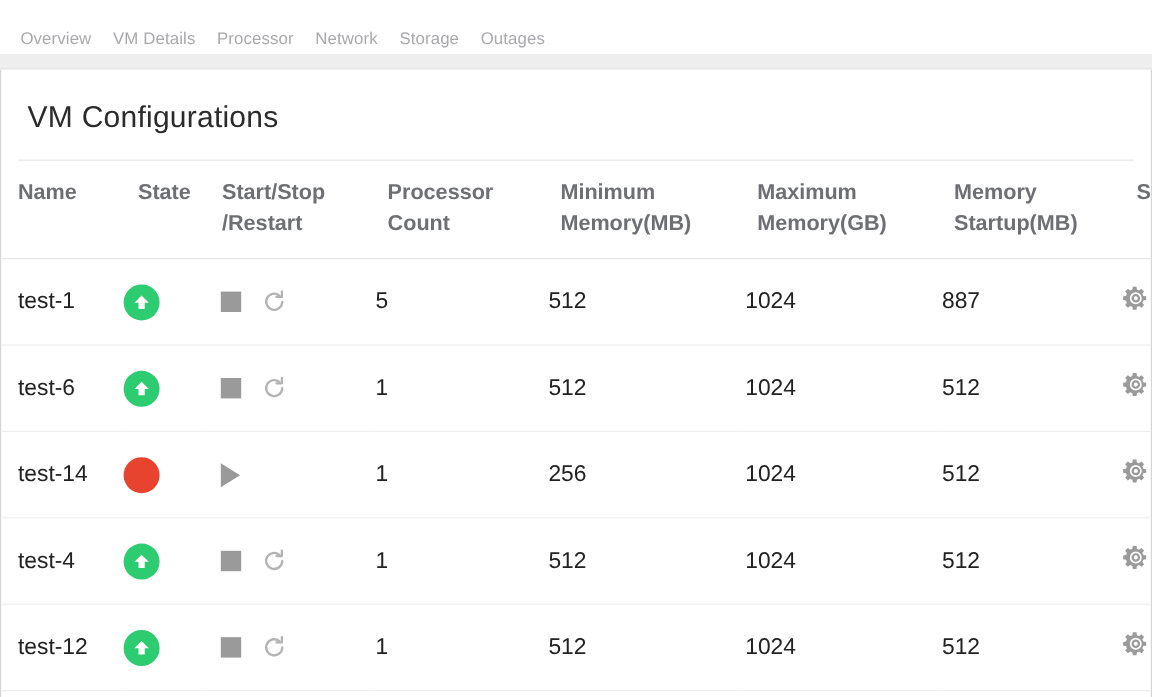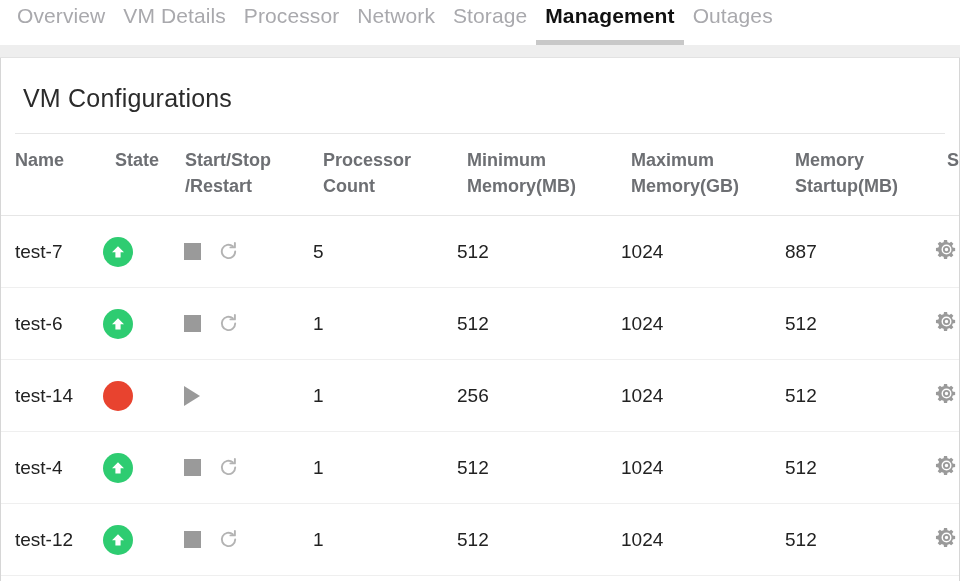--- a/index.html
+++ b/index.html
@@ -21,24 +21,24 @@
     position: relative;
     height: 45px;
     background: #ffffff;
     display: flex;
     align-items: flex-start;
     padding-left: 8px;
     box-sizing: border-box;
   }
   .tab {
     position: relative;
-    font-size: 21px;
+    font-size: 14px;
     line-height: 32px;
     color: #a9a9ad;
-    padding: 0 9px;
+    padding: 16px 9px;
     white-space: nowrap;
     cursor: pointer;
     letter-spacing: 0.1px;
   }
   .tab.active {
     color: #111111;
     font-weight: bold;
   }
   .tab.active .tab-underline {
     position: absolute;
@@ -188,24 +188,20 @@
   </div>
   <div class="tab">
     <span>Processor</span>
   </div>
   <div class="tab">
     <span>Network</span>
   </div>
   <div class="tab">
     <span>Storage</span>
   </div>
-  <div class="tab active">
-    <span>Management</span>
-    <span class="tab-underline"></span>
-  </div>
   <div class="tab">
     <span>Outages</span>
   </div>
 </div>
 
 <div class="tab-strip"></div>
 
 <div class="card">
 
   <div class="card-title">VM Configurations</div>
@@ -240,21 +236,21 @@
           <div>Memory</div>
           <div>Startup(MB)</div>
         </th>
         <th class="col-settings">
           <span>Settings</span>
         </th>
       </tr>
     </thead>
     <tbody id="table-body">
         <tr>
-          <td class="col-name"><span>test-7</span></td>
+          <td class="col-name"><span>test-1</span></td>
           <td class="col-state"><span class="state-icon running">
               <svg width="18" height="18" viewBox="0 0 18 18">
                 <path d="M9 3.2 L15 9.2 L11.6 9.2 L11.6 14.4 L6.4 14.4 L6.4 9.2 L3 9.2 Z" fill="#ffffff"></path>
               </svg>
             </span></td>
           <td class="col-actions">
             <div class="actions-cell">
               <span class="icon-btn">
                 <span class="stop-square"></span>
               </span>

